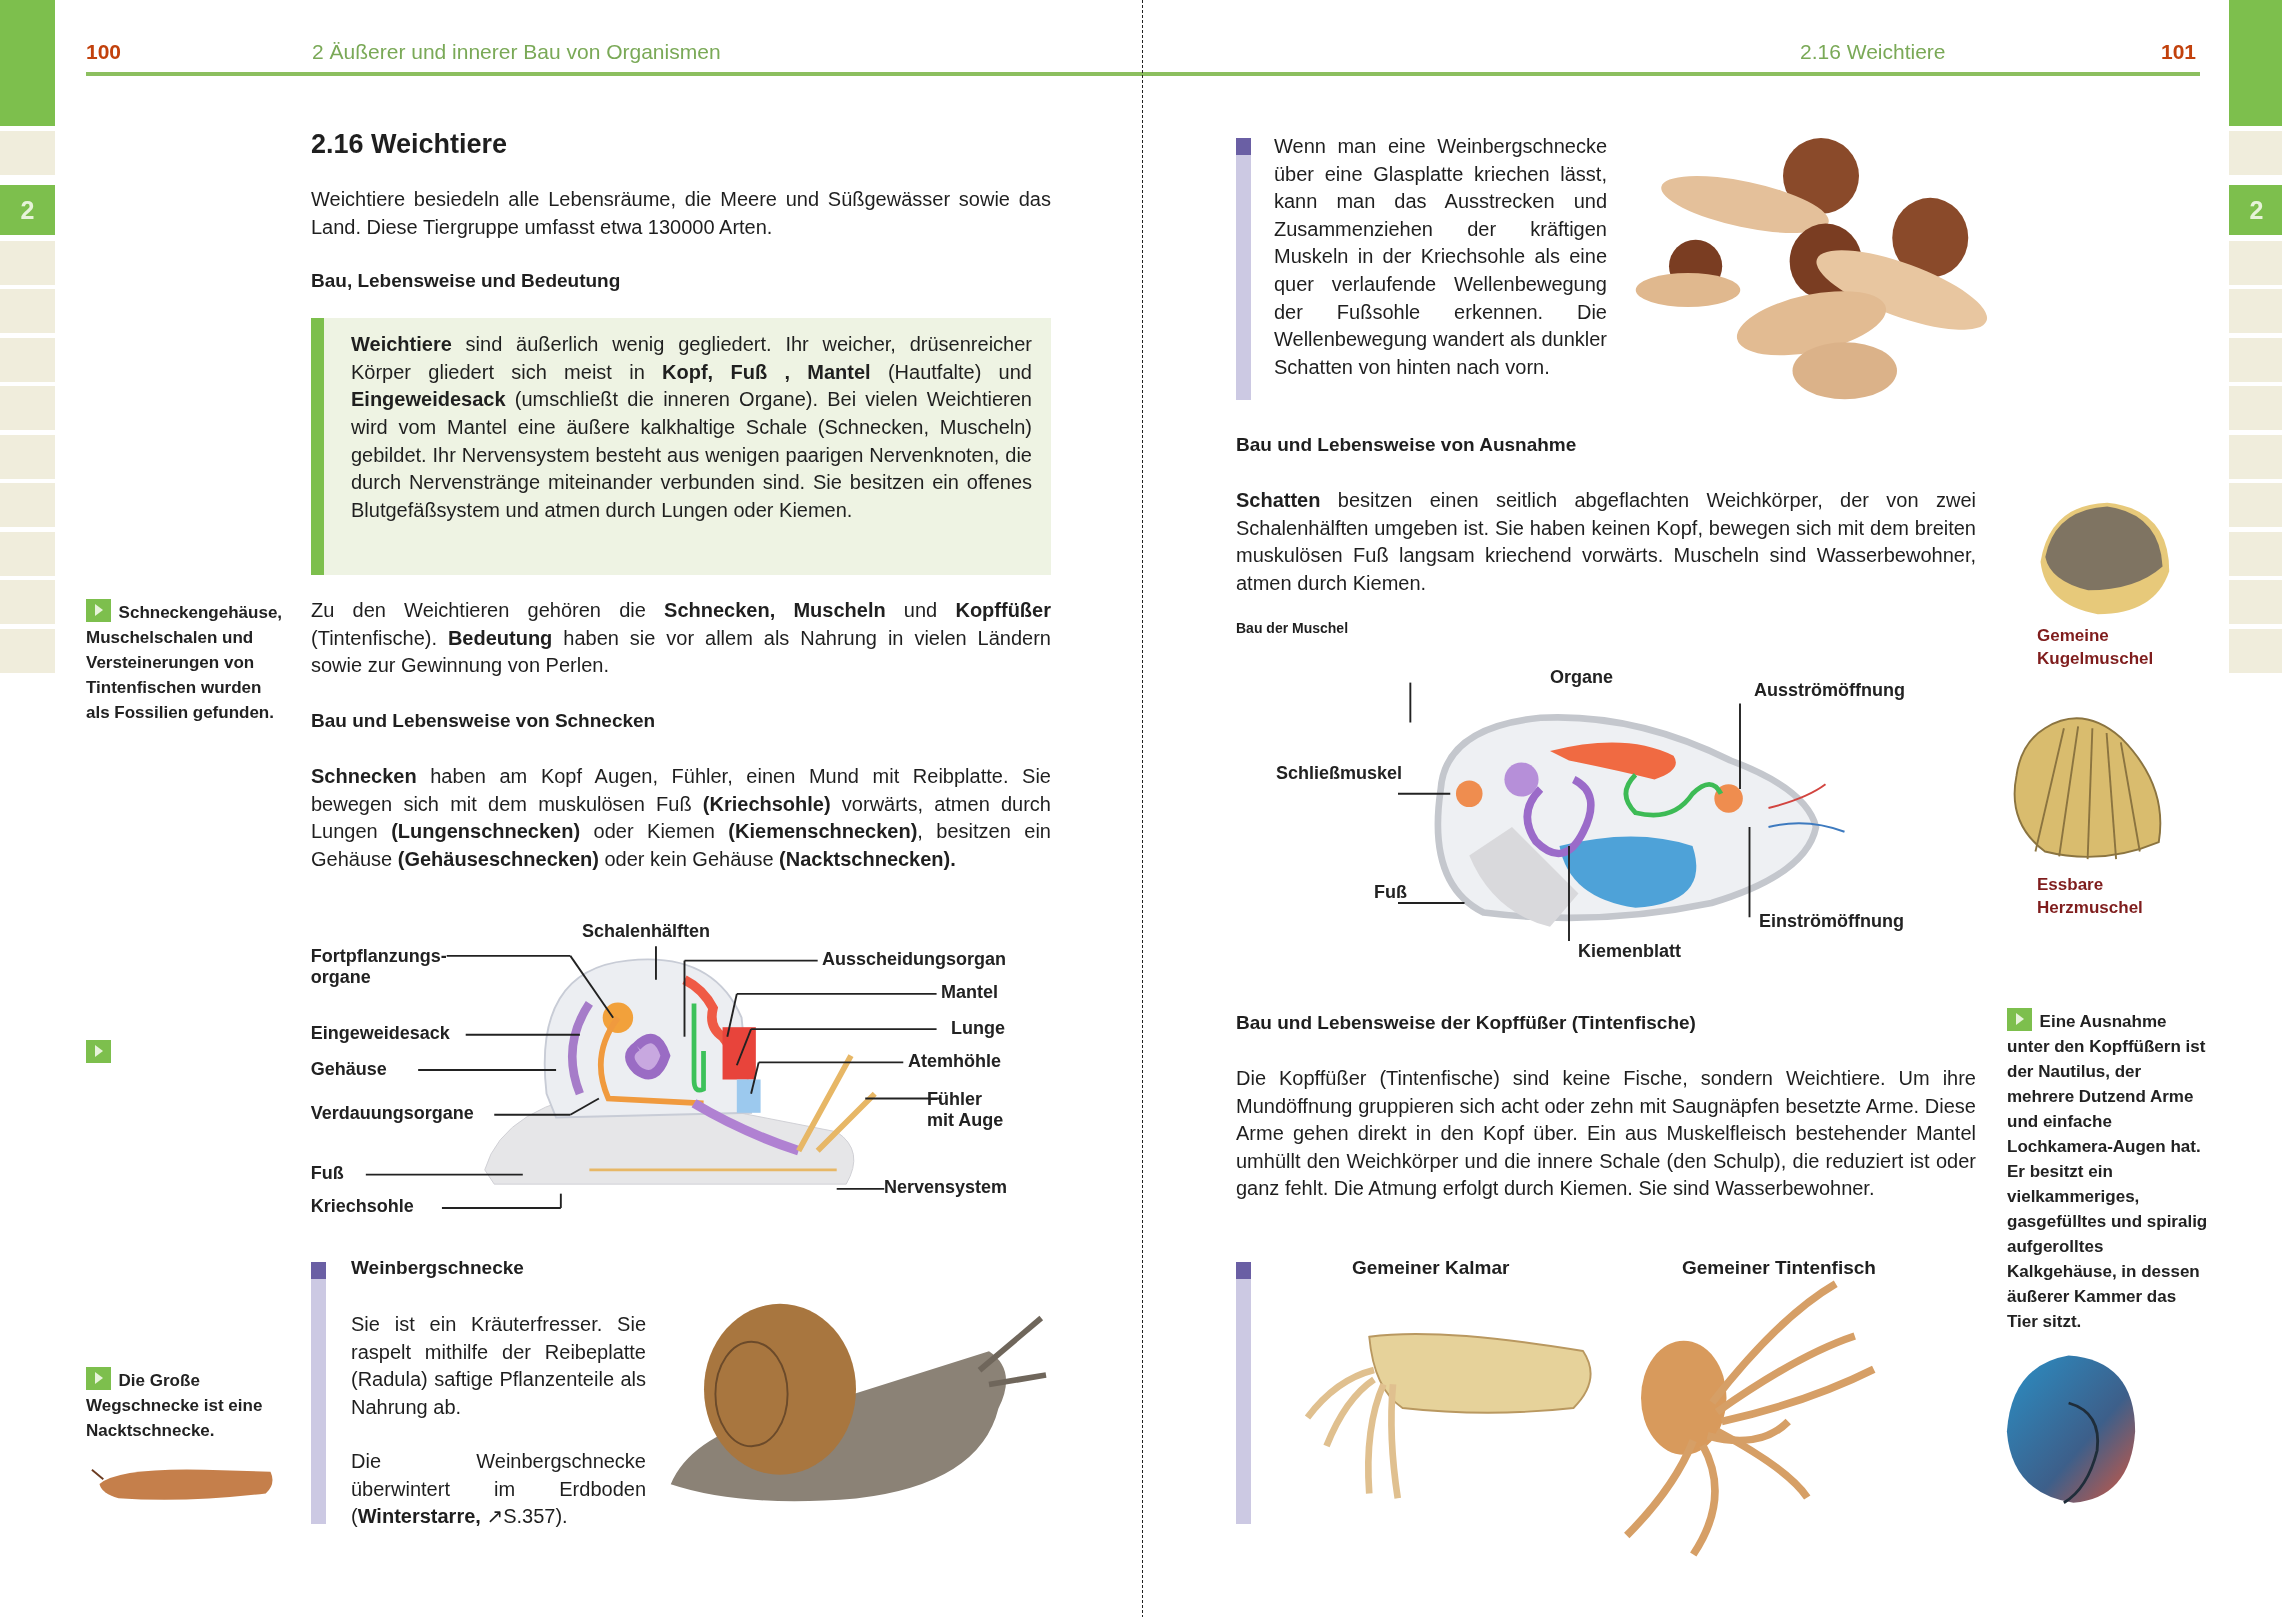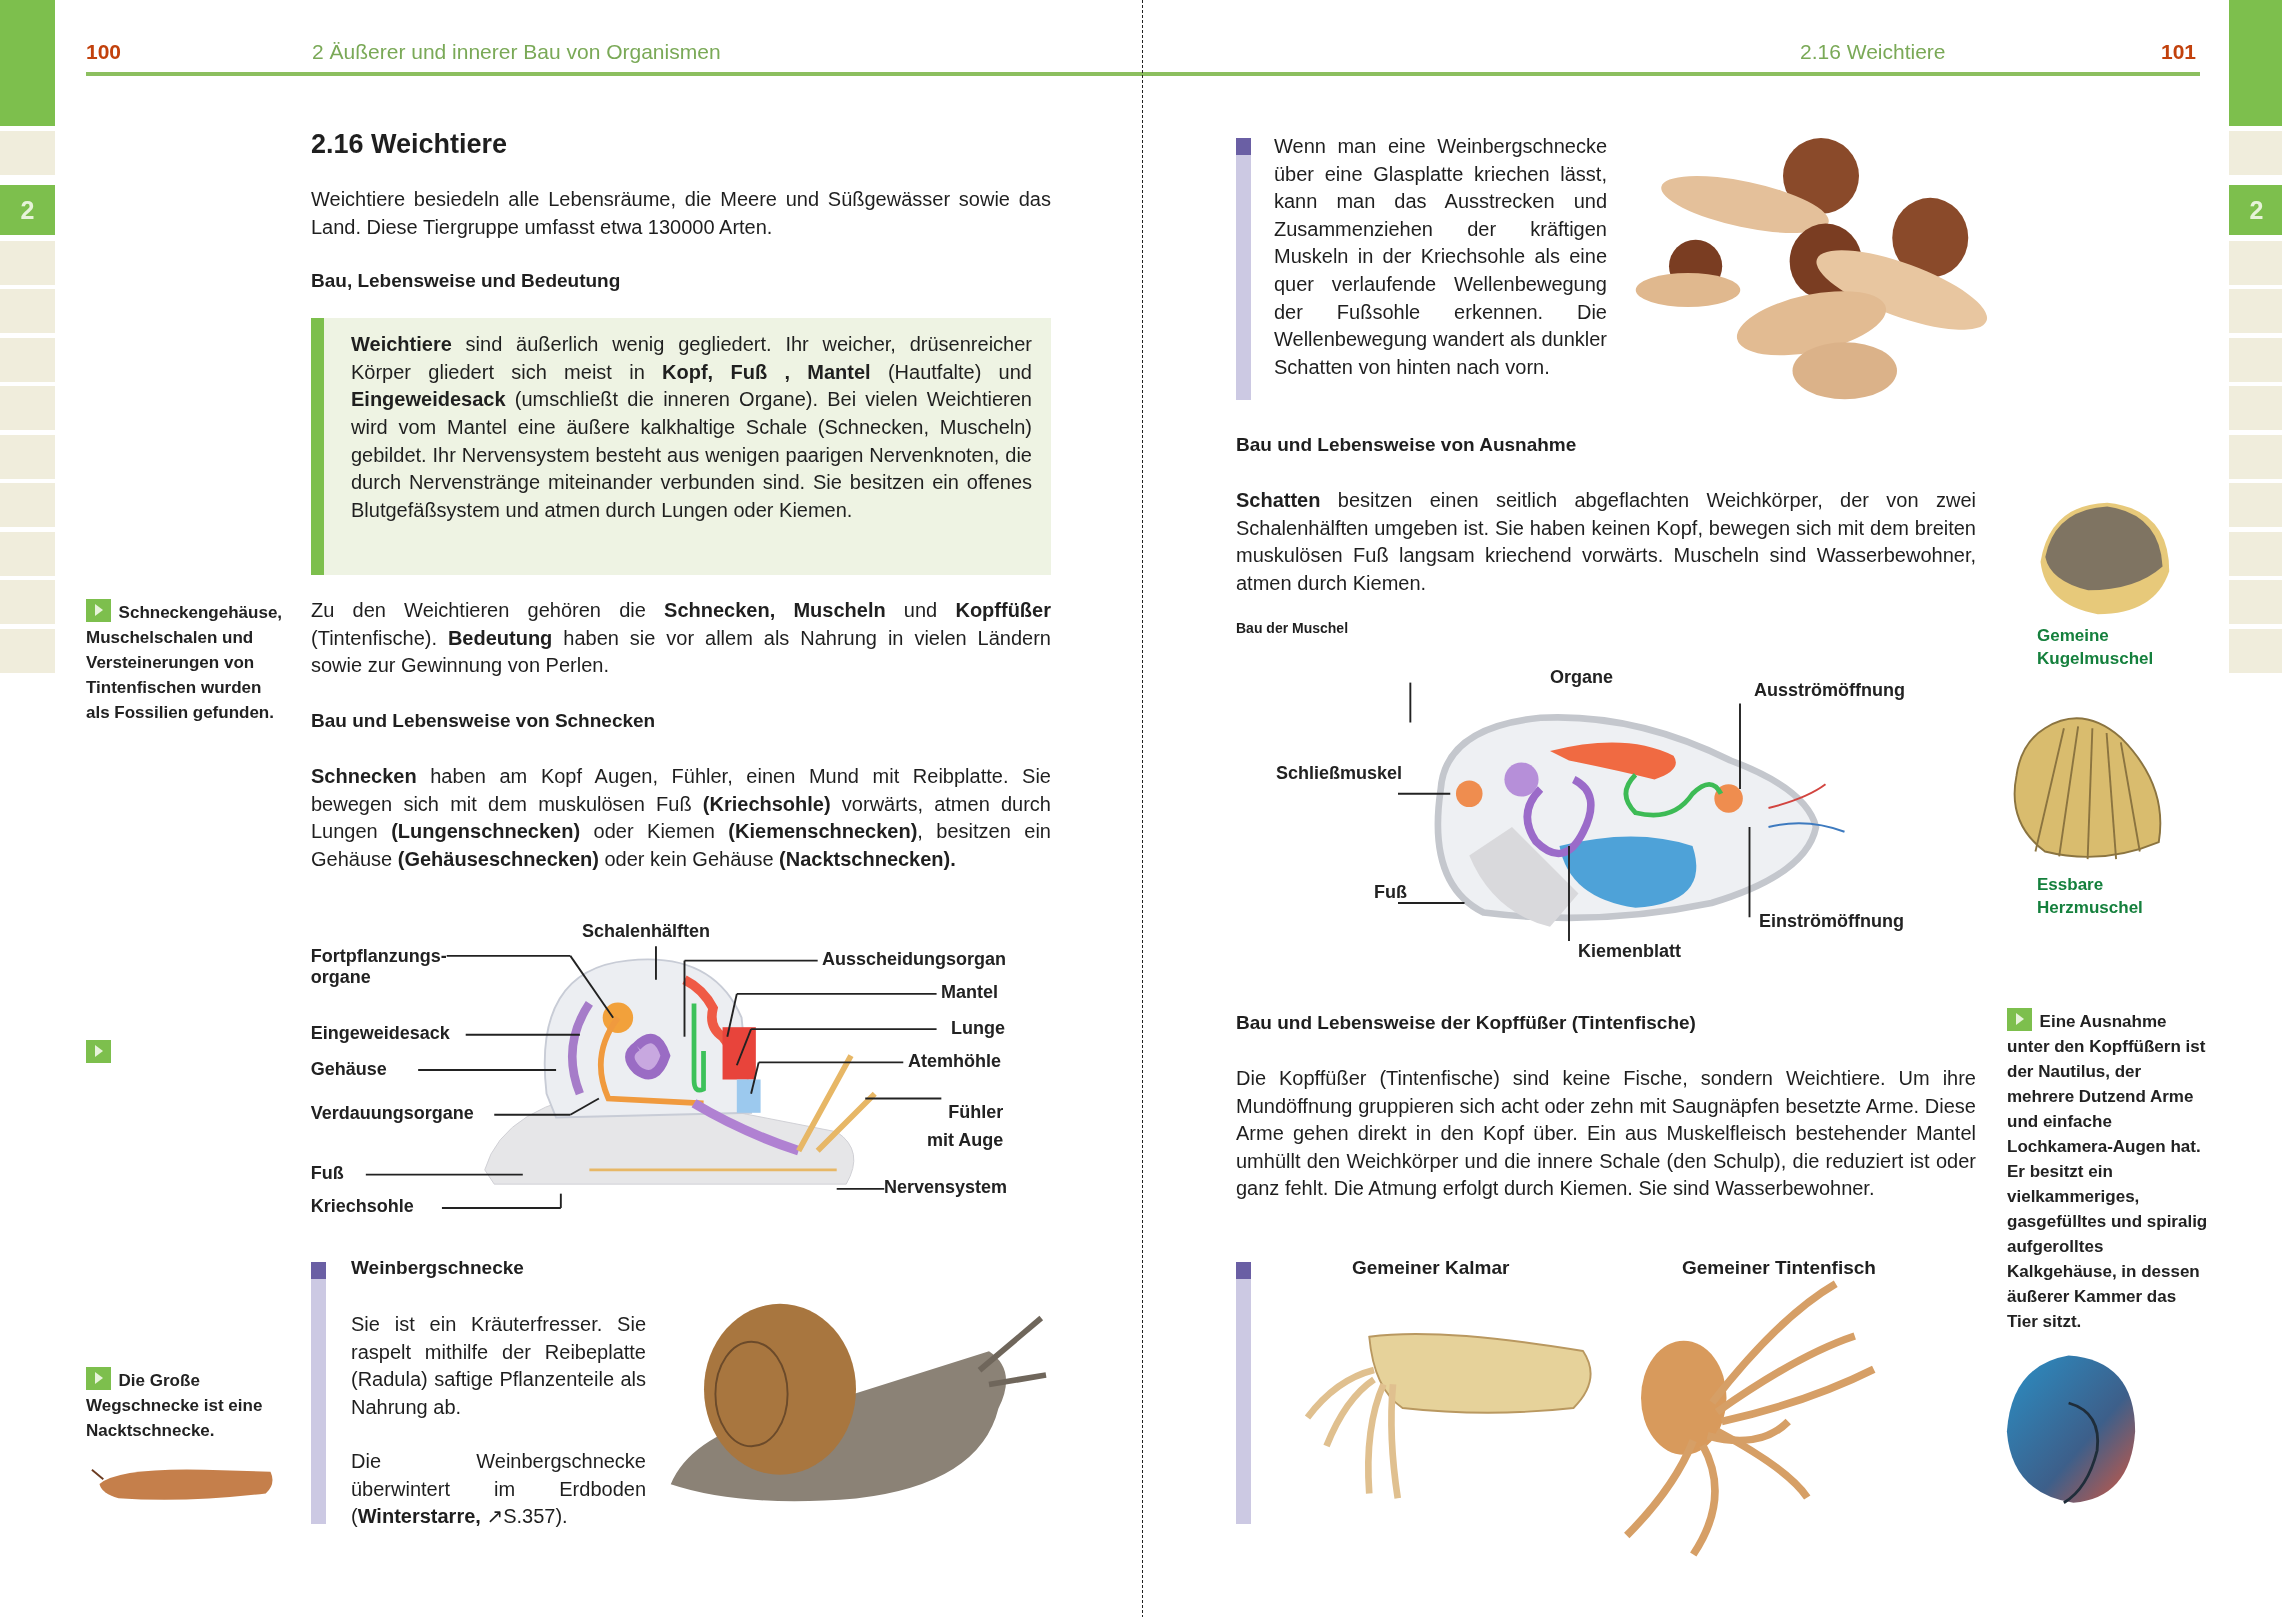--- a/index.html
+++ b/index.html
@@ -23,21 +23,21 @@
 .p{font-size:20px;line-height:27.6px;text-align:justify;hyphens:auto}
 .sub{font-size:19px;font-weight:bold}
 b{font-weight:bold}
 .defbox{position:absolute;background:#eef3e3;border-left:13.3px solid #7dbf4d;padding:13.3px 19px 13.3px 27px}
 .purple-block{position:absolute;width:15px;background:#ccc9e3}
 .purple-block::before{content:"";position:absolute;top:0;left:0;width:15px;height:17px;background:#6a5fa4}
 .note{position:absolute;font-size:17px;line-height:25px;font-weight:bold;color:#222}
 .note .ico{display:inline-block;width:25px;height:23px;background:#7dbf4d;vertical-align:-3.8px;margin-right:7.6px;position:relative}
 .note .ico::after{content:"";position:absolute;left:8.6px;top:4.8px;border-left:8.6px solid #e8f3db;border-top:6.7px solid transparent;border-bottom:6.7px solid transparent}
 .lbl{position:absolute;font-size:18px;font-weight:bold;color:#222;white-space:nowrap}
-.cap{position:absolute;font-size:17px;font-weight:bold;color:#15803d;line-height:23px}
+.cap{position:absolute;font-size:17px;font-weight:bold;color:#7f1d1d;line-height:23px}
 svg{position:absolute;overflow:visible}
 </style>
 </head>
 <body>
 
 <div class="tabstrip left">
   <div class="tab-top"></div>
   <div class="tab-cell" style="top:131px"></div>
   <div class="tab-active">2</div>
   <div class="tab-cell" style="top:241px"></div>
@@ -110,21 +110,21 @@
   <div class="lbl" style="left:6.7px;top:33px;white-space:pre-line;line-height:21px">Fortpflanzungs-
 organe</div>
   <div class="lbl" style="left:278px;top:7.6px">Schalenhälften</div>
   <div class="lbl" style="left:518px;top:36px">Ausscheidungsorgan</div>
   <div class="lbl" style="left:637px;top:69px">Mantel</div>
   <div class="lbl" style="left:6.7px;top:110px">Eingeweidesack</div>
   <div class="lbl" style="left:647px;top:105px">Lunge</div>
   <div class="lbl" style="left:6.7px;top:146px">Gehäuse</div>
   <div class="lbl" style="left:604px;top:138px">Atemhöhle</div>
   <div class="lbl" style="left:6.7px;top:190px">Verdauungsorgane</div>
-  <div class="lbl" style="left:623px;top:185px;white-space:pre-line;text-align:right;line-height:28px">Fühler
+  <div class="lbl" style="left:623px;top:176px;white-space:pre-line;line-height:21px">Fühler
 mit Auge</div>
   <div class="lbl" style="left:6.7px;top:250px">Fuß</div>
   <div class="lbl" style="left:580px;top:264px">Nervensystem</div>
   <div class="lbl" style="left:6.7px;top:283px">Kriechsohle</div>
 </div>
 
 <div class="purple-block" style="left:311px;top:1262px;height:262px"></div>
 <div class="abs sub" style="left:351px;top:1257px">Weinbergschnecke</div>
 <div class="abs p" style="left:351px;top:1311px;width:295px">Sie ist ein Kräuterfresser. Sie raspelt mithilfe der Reibeplatte (Radula) saftige Pflanzenteile als Nahrung ab.</div>
 <div class="abs p" style="left:351px;top:1448px;width:295px"><span>Die Weinbergschnecke überwintert im Erdboden (</span><b>Winterstarre,</b><span> ↗S.357).</span></div>

